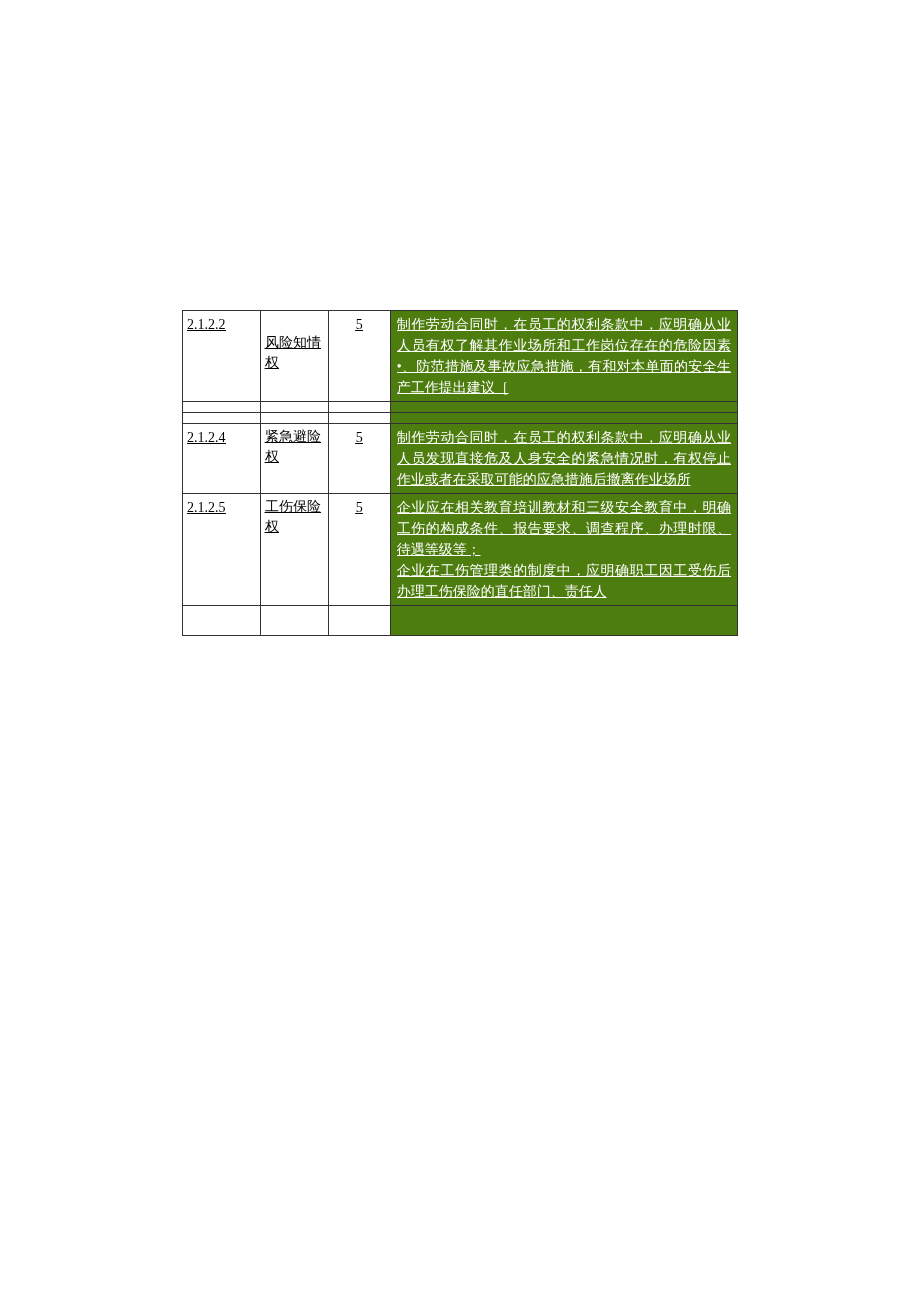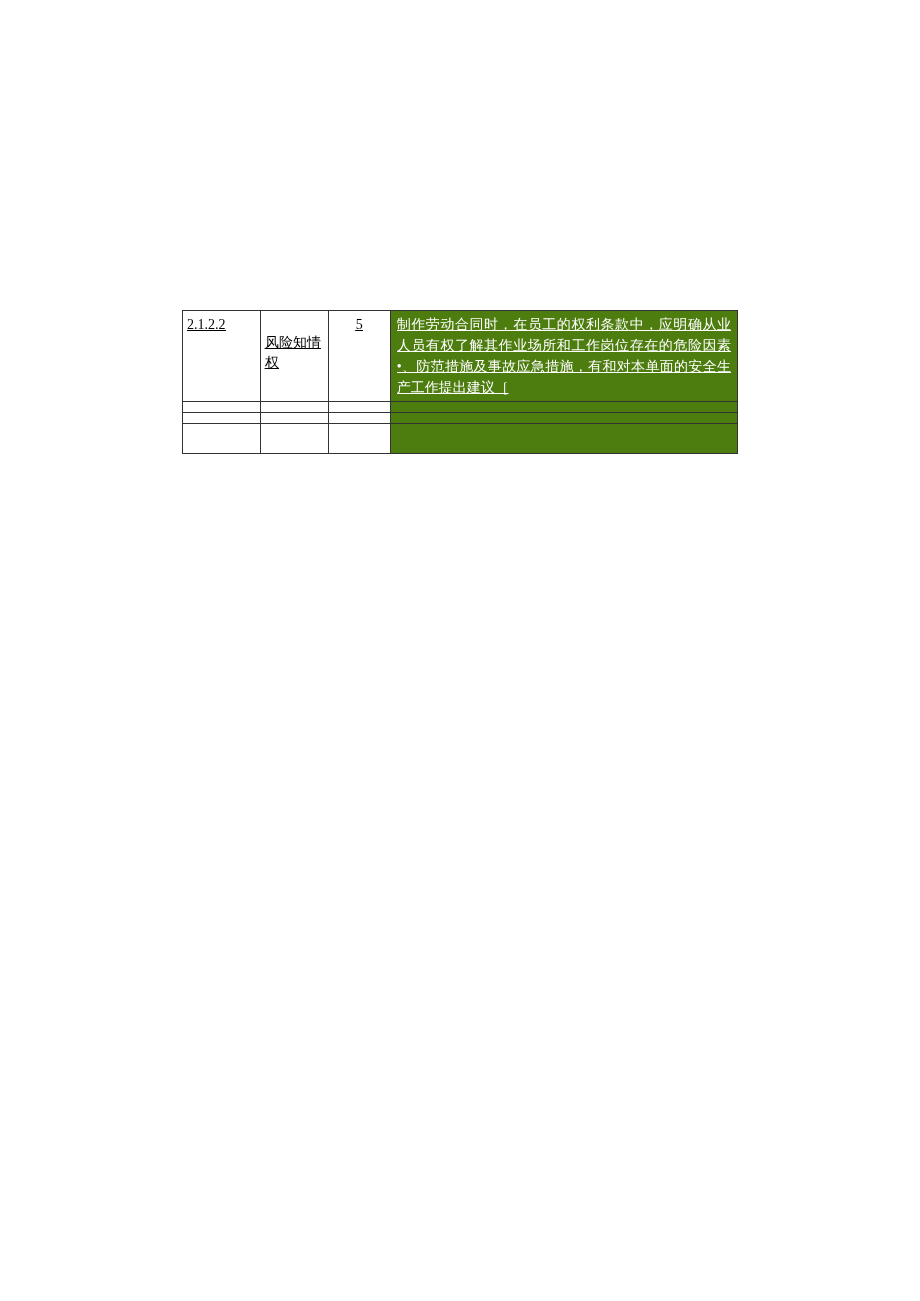--- a/index.html
+++ b/index.html
@@ -85,20 +85,32 @@
           <td class="col-name" style="border-top: none;"></td>
           <td class="col-score" style="border-top: none;"></td>
           <td class="col-desc"></td>
         </tr>
         <tr class="spacer-row">
           <td class="col-id" style="border-top: none;"></td>
           <td class="col-name" style="border-top: none;"></td>
           <td class="col-score" style="border-top: none;"></td>
           <td class="col-desc"></td>
         </tr>
+        <tr>
+          <td class="col-id">2.1.2.4</td>
+          <td class="col-name">紧急避险权</td>
+          <td class="col-score">5</td>
+          <td class="col-desc">制作劳动合同时，在员工的权利条款中，应明确从业人员发现直接危及人身安全的紧急情况时，有权停止作业或者在采取可能的应急措施后撤离作业场所</td>
+        </tr>
+        <tr>
+          <td class="col-id">2.1.2.5</td>
+          <td class="col-name">工伤保险权</td>
+          <td class="col-score">5</td>
+          <td class="col-desc">企业应在相关教育培训教材和三级安全教育中，明确工伤的构成条件、报告要求、调查程序、办理时限、待遇等级等；<br>企业在工伤管理类的制度中，应明确职工因工受伤后办理工伤保险的直任部门、责任人</td>
+        </tr>
         <tr class="spacer-row">
           <td class="col-id" style="border-top: none;"></td>
           <td class="col-name" style="border-top: none;"></td>
           <td class="col-score" style="border-top: none;"></td>
           <td class="col-desc" style="height: 30px;"></td>
         </tr>
       </tbody>
   </table>
 </div>
 

